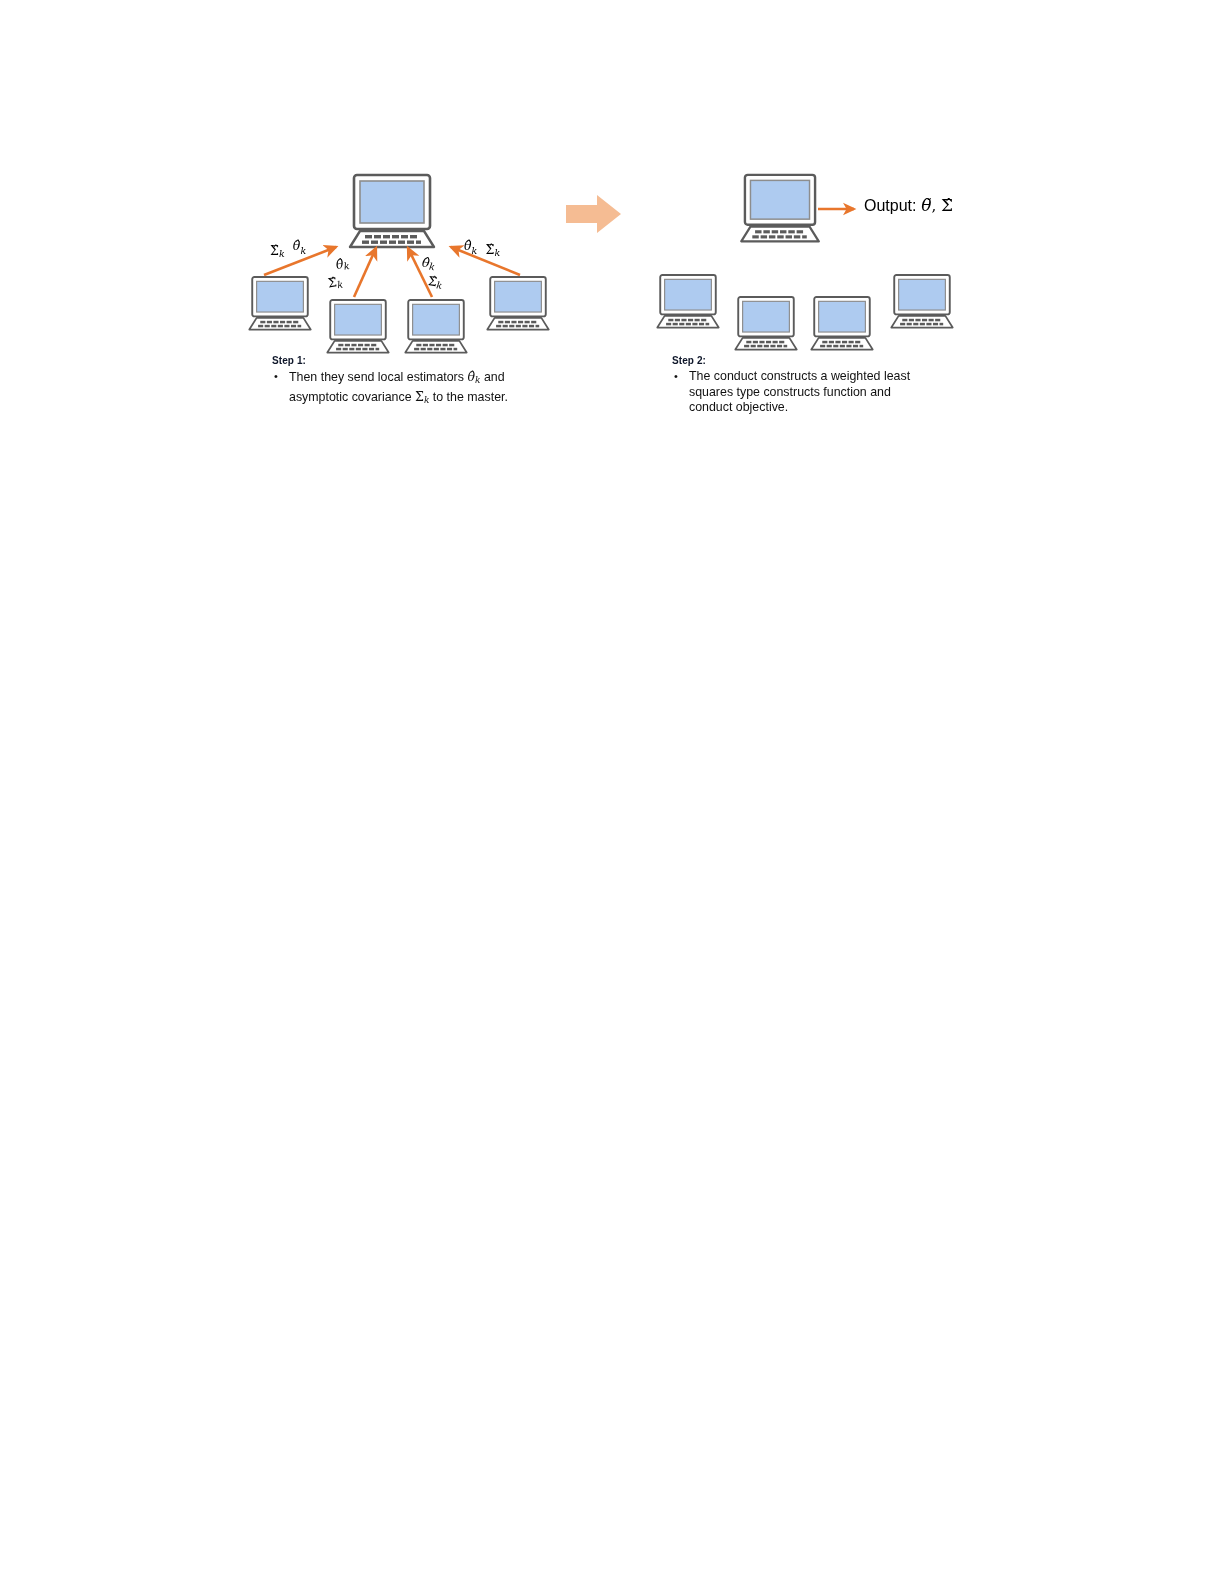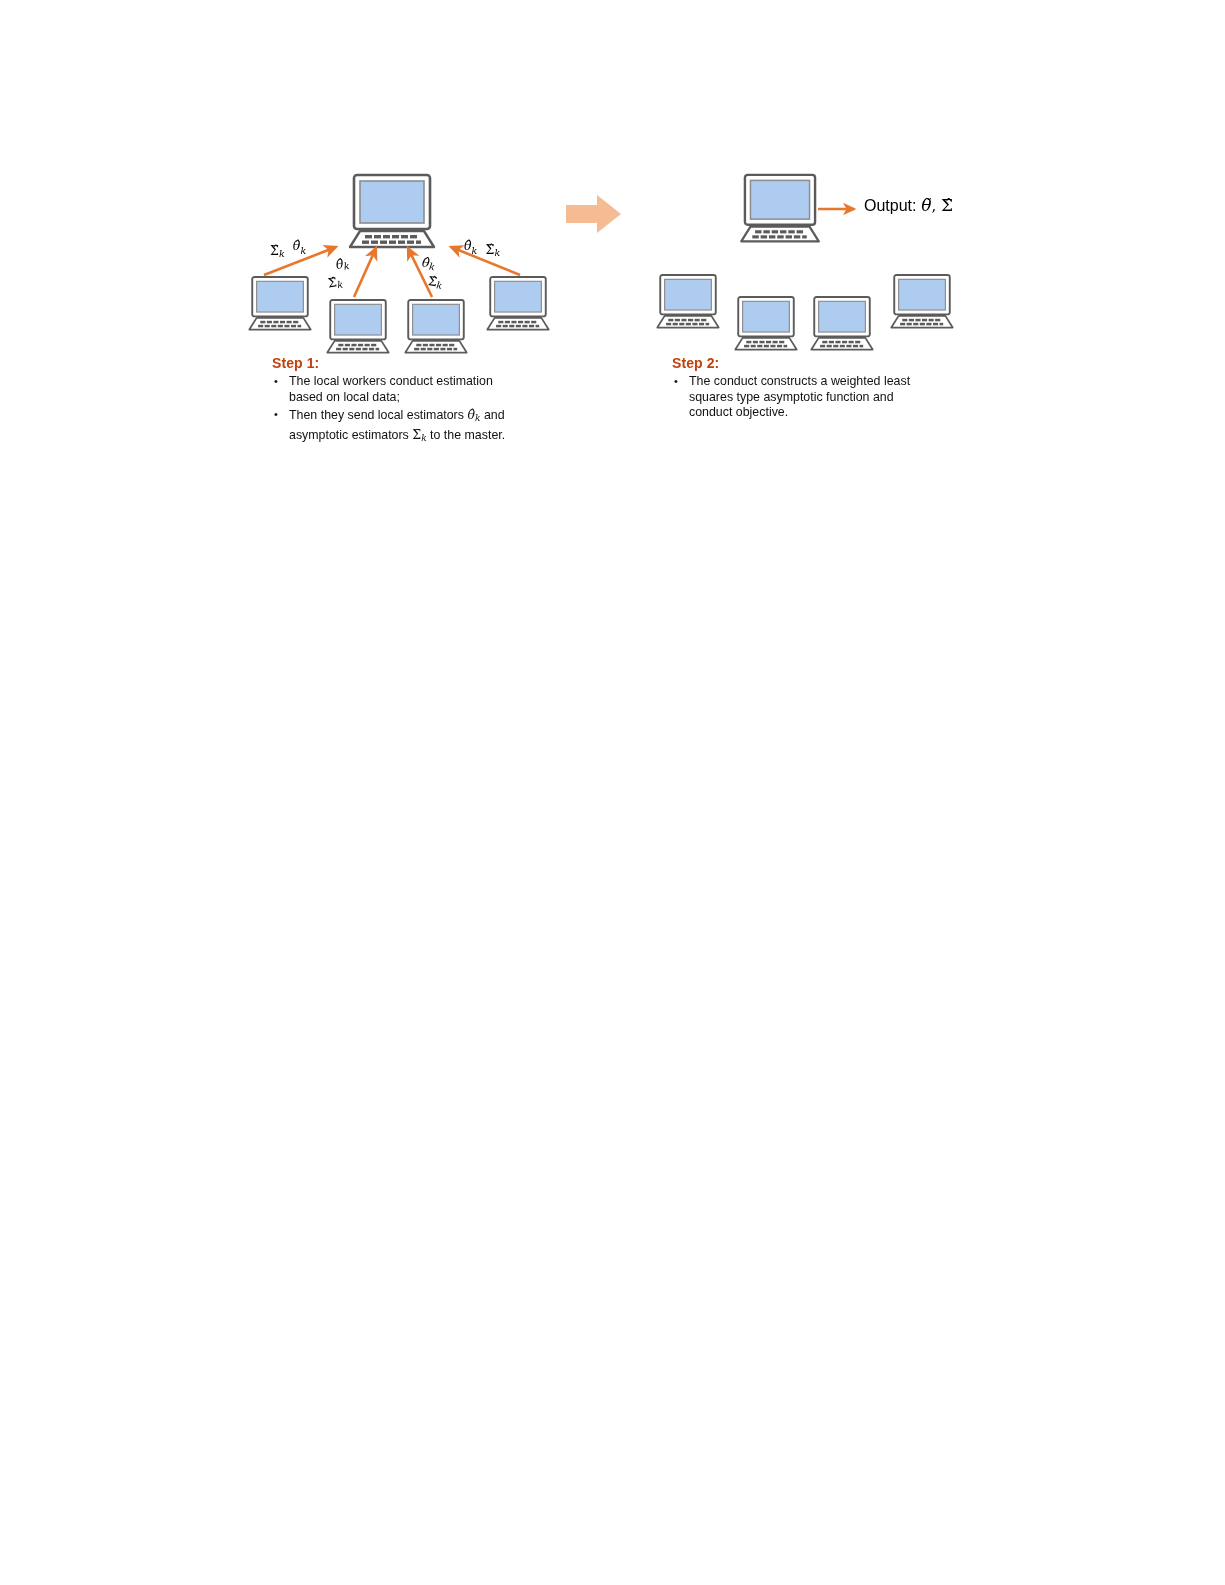--- a/index.html
+++ b/index.html
@@ -23,23 +23,23 @@
   }
   .panel {
     position: absolute;
   }
   
   .step-caption {
     position: absolute;
     font-family: "Liberation Sans", sans-serif;
   }
   .step-title {
-    font-size: 14px;
+    font-size: 10px;
     font-weight: bold;
-    color: #c2410c;
+    color: #0f172a;
     margin: 0 0 3px 0;
     letter-spacing: 0.1px;
   }
   .bullet-list {
     list-style: none;
     margin: 0;
     padding: 0;
   }
   .bullet-item {
     position: relative;
@@ -380,34 +380,30 @@
           <rect x="67" y="67.5" width="7" height="3.4"></rect>
         <rect x="76" y="67.5" width="5" height="3.4"></rect>
       </g>
     </svg>
   </div>
 
   <div class="step-caption" style="left:272px; top:355px; width:250px;">
     <div class="step-title">Step 1:</div>
     <ul class="bullet-list">
       <li class="bullet-item">
-        <span>The local workers conduct estimation</span><br>
-        <span>based on local data;</span>
-      </li>
-      <li class="bullet-item">
         <span>Then they send local estimators </span><span class="mathit">θ̂</span><span class="sub">k</span><span> and</span><br>
-        <span>asymptotic estimators </span><span class="mathup">Σ̄</span><span class="sub">k</span><span> to the master.</span>
+        <span>asymptotic covariance </span><span class="mathup">Σ̄</span><span class="sub">k</span><span> to the master.</span>
       </li>
     </ul>
   </div>
 
   <div class="step-caption" style="left:672px; top:355px; width:260px;">
     <div class="step-title">Step 2:</div>
     <ul class="bullet-list">
       <li class="bullet-item">
         <span>The conduct constructs a weighted least</span><br>
-        <span>squares type asymptotic function and</span><br>
+        <span>squares type constructs function and</span><br>
         <span>conduct objective.</span>
       </li>
     </ul>
   </div>
 
 </div>
 
 </body></html>

